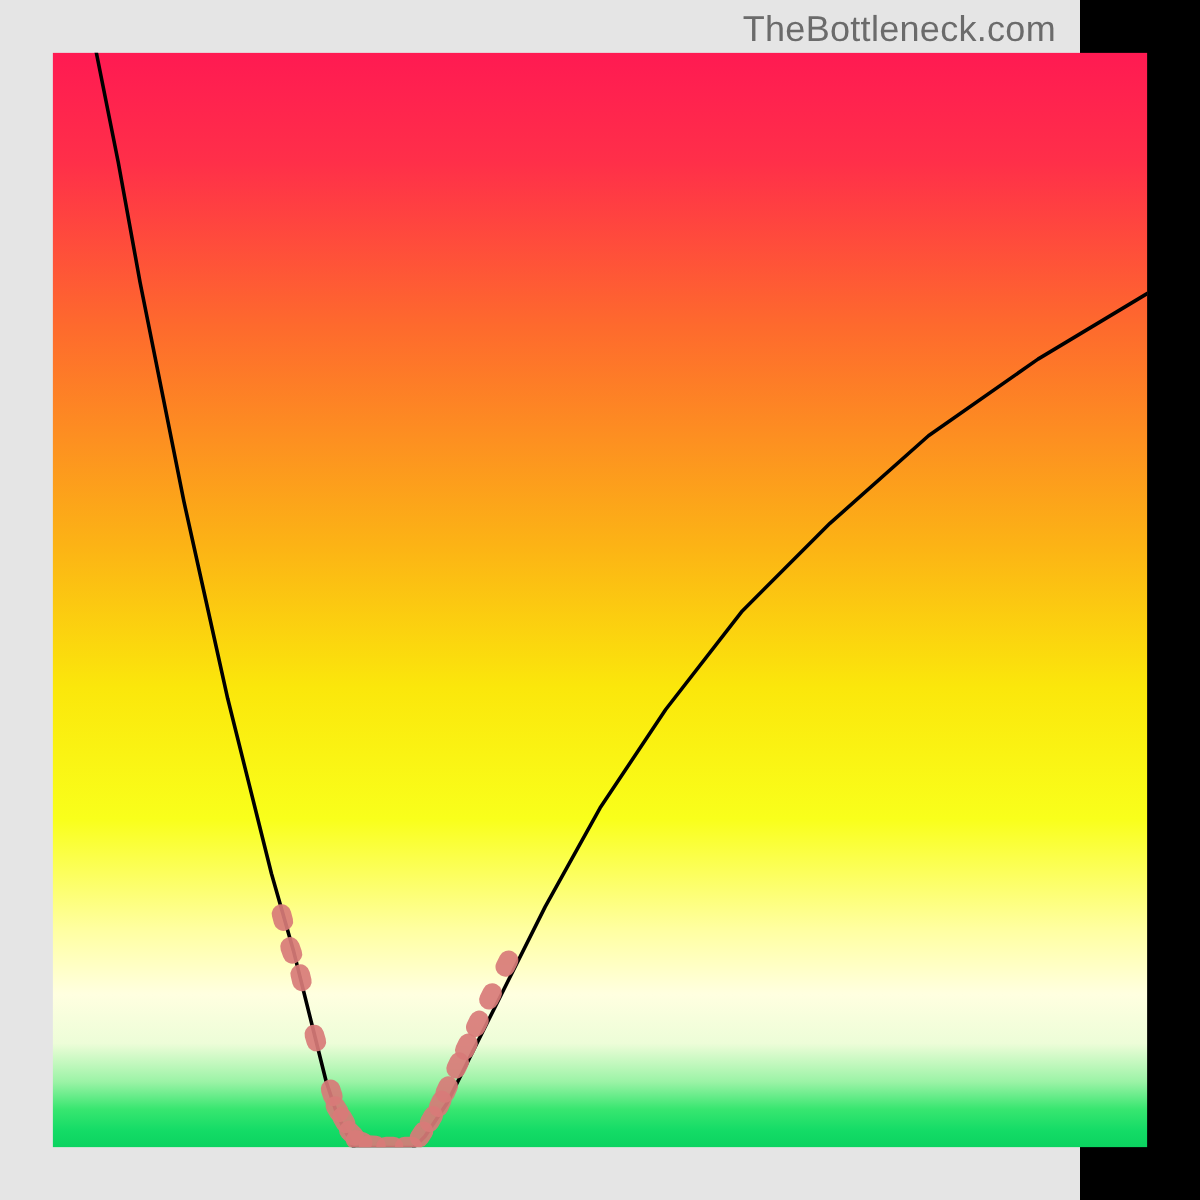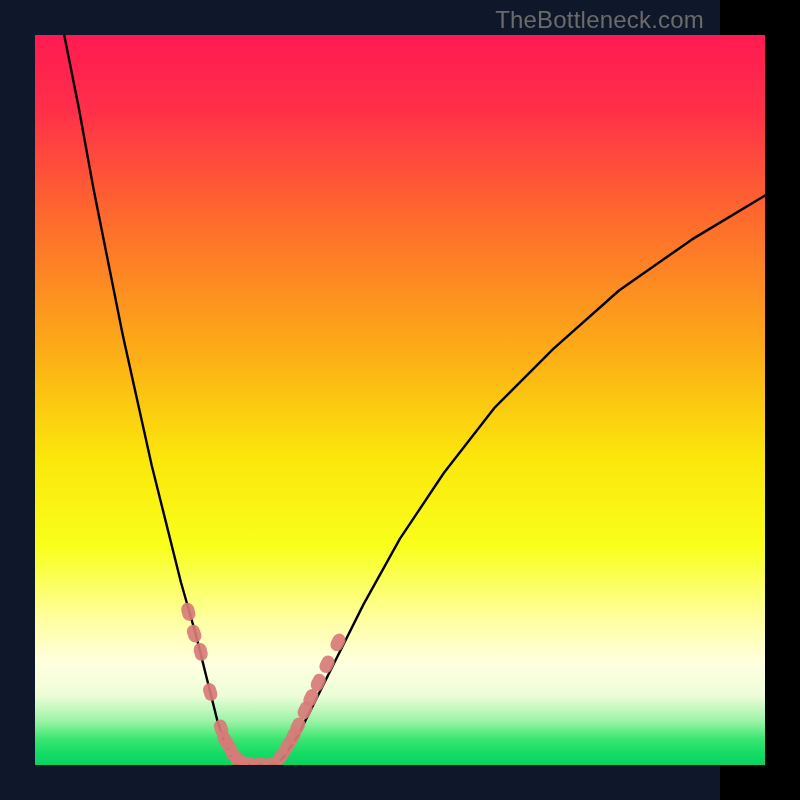--- a/index.html
+++ b/index.html
@@ -1,21 +1,21 @@
 <!DOCTYPE html>
 <html><head>
 <meta charset="utf-8">
 <style>
   * { margin: 0; padding: 0; box-sizing: border-box; }
   html, body { width: 800px; height: 800px; overflow: hidden; background: #000; }
   .canvas {
     position: relative;
     width: 720px;
     height: 800px;
-    background: #0f172a;
+    background: #e5e5e5;
   }
   .plot-area {
     position: absolute;
     left: 35px;
     top: 35px;
     width: 730px;
     height: 730px;
     overflow: hidden;
   }
   .gradient-bg {

